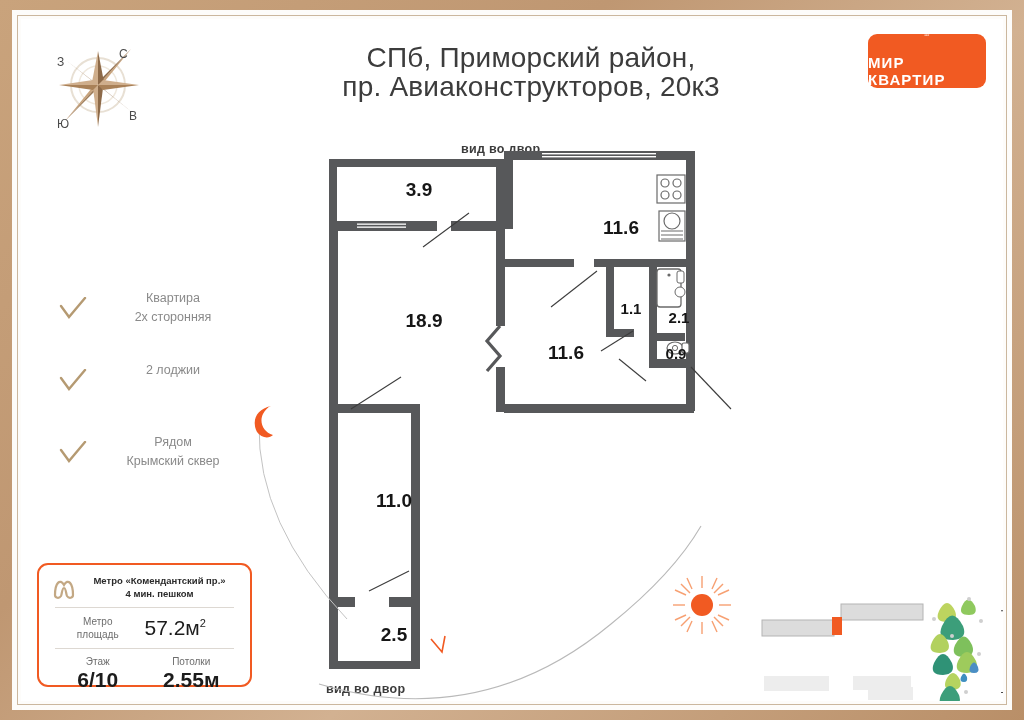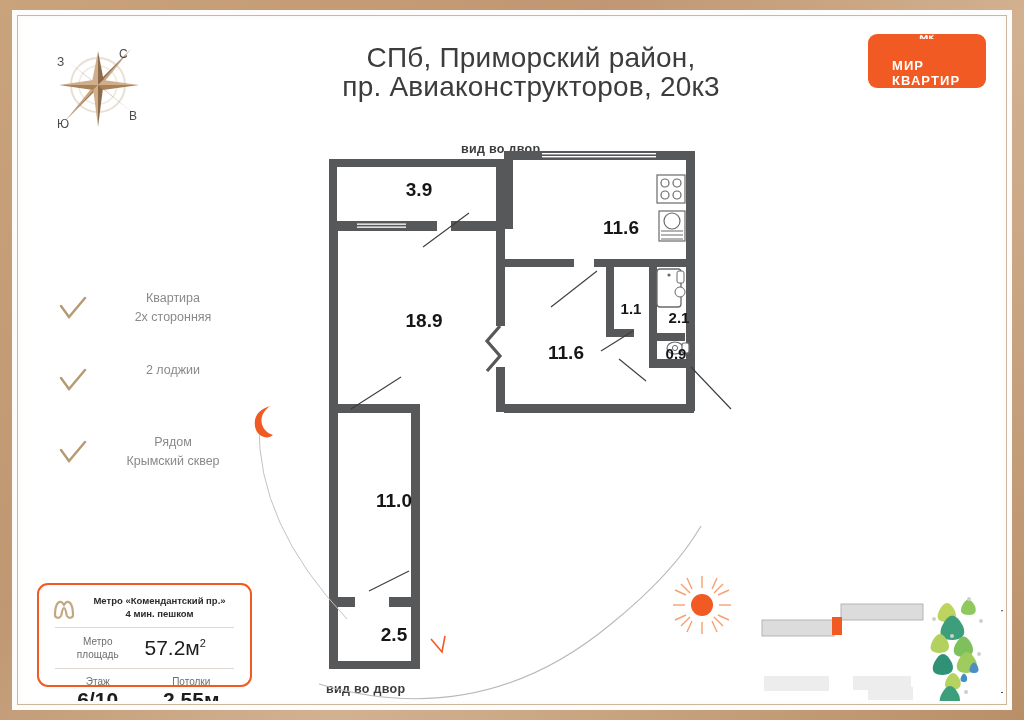--- a/index.html
+++ b/index.html
@@ -47,22 +47,22 @@
   .logo {
     position: absolute; right: 17px; top: 15px;
     width: 118px; height: 54px;
     background: #f15a22;
     border-radius: 9px;
     display: flex; flex-direction: column;
     align-items: center; justify-content: center;
   }
   .logo .mk { width: 62px; height: 24px; display:block; }
   .logo .lt {
-    color: #ffffff; font-size: 13px; font-weight: bold;
-    letter-spacing: 1.1px; margin-top: 18px; padding-left: 24px;
+    color: #ffffff; font-size: 15px; font-weight: bold;
+    letter-spacing: 1.1px; margin-top: 18px;
   }
 
   
   .compass { position: absolute; left: 22px; top: 16px; width: 110px; height: 100px; }
   .compass .lab {
     position: absolute; font-size: 12px; color: #4a4a4a; font-weight: 500;
   }
   .c-z { left: 14px;  top: 20px; }
   .c-s { left: 76px;  top: 12px; }
   .c-v { left: 86px;  top: 74px; }
@@ -73,21 +73,21 @@
   .feature { position: relative; height: 72px; }
   .feature .check { position: absolute; left: 8px; top: 8px; width: 28px; height: 24px; }
   .feature .ftxt {
     position: absolute; left: 42px; top: 0; width: 160px;
     text-align: center; font-size: 12.5px; line-height: 19px; color: #8a8a8a;
   }
 
   
   .info {
     position: absolute; left: 16px; bottom: 14px;
-    width: 215px; height: 104px;
+    width: 215px; height: 124px;
     border: 2px solid #f15a22; border-radius: 11px;
     background: #fff;
     padding: 9px 12px 6px 12px;
   }
   .info .metro-row { display: flex; align-items: center; gap: 4px; }
   .info .metro-icon { width: 26px; height: 26px; flex: 0 0 26px; }
   .info .metro-txt { font-size: 9.5px; color: #2b2b2b; font-weight: bold; line-height: 13px; text-align:center; flex:1; }
   .info hr { border: none; border-top: 1px solid #ddd8d2; margin: 7px 4px; }
   .info .r2 { display: flex; align-items: center; }
   .info .r2 .lbl { width: 50%; text-align: center; font-size: 10px; color: #6d6d6d; line-height: 13px; }

